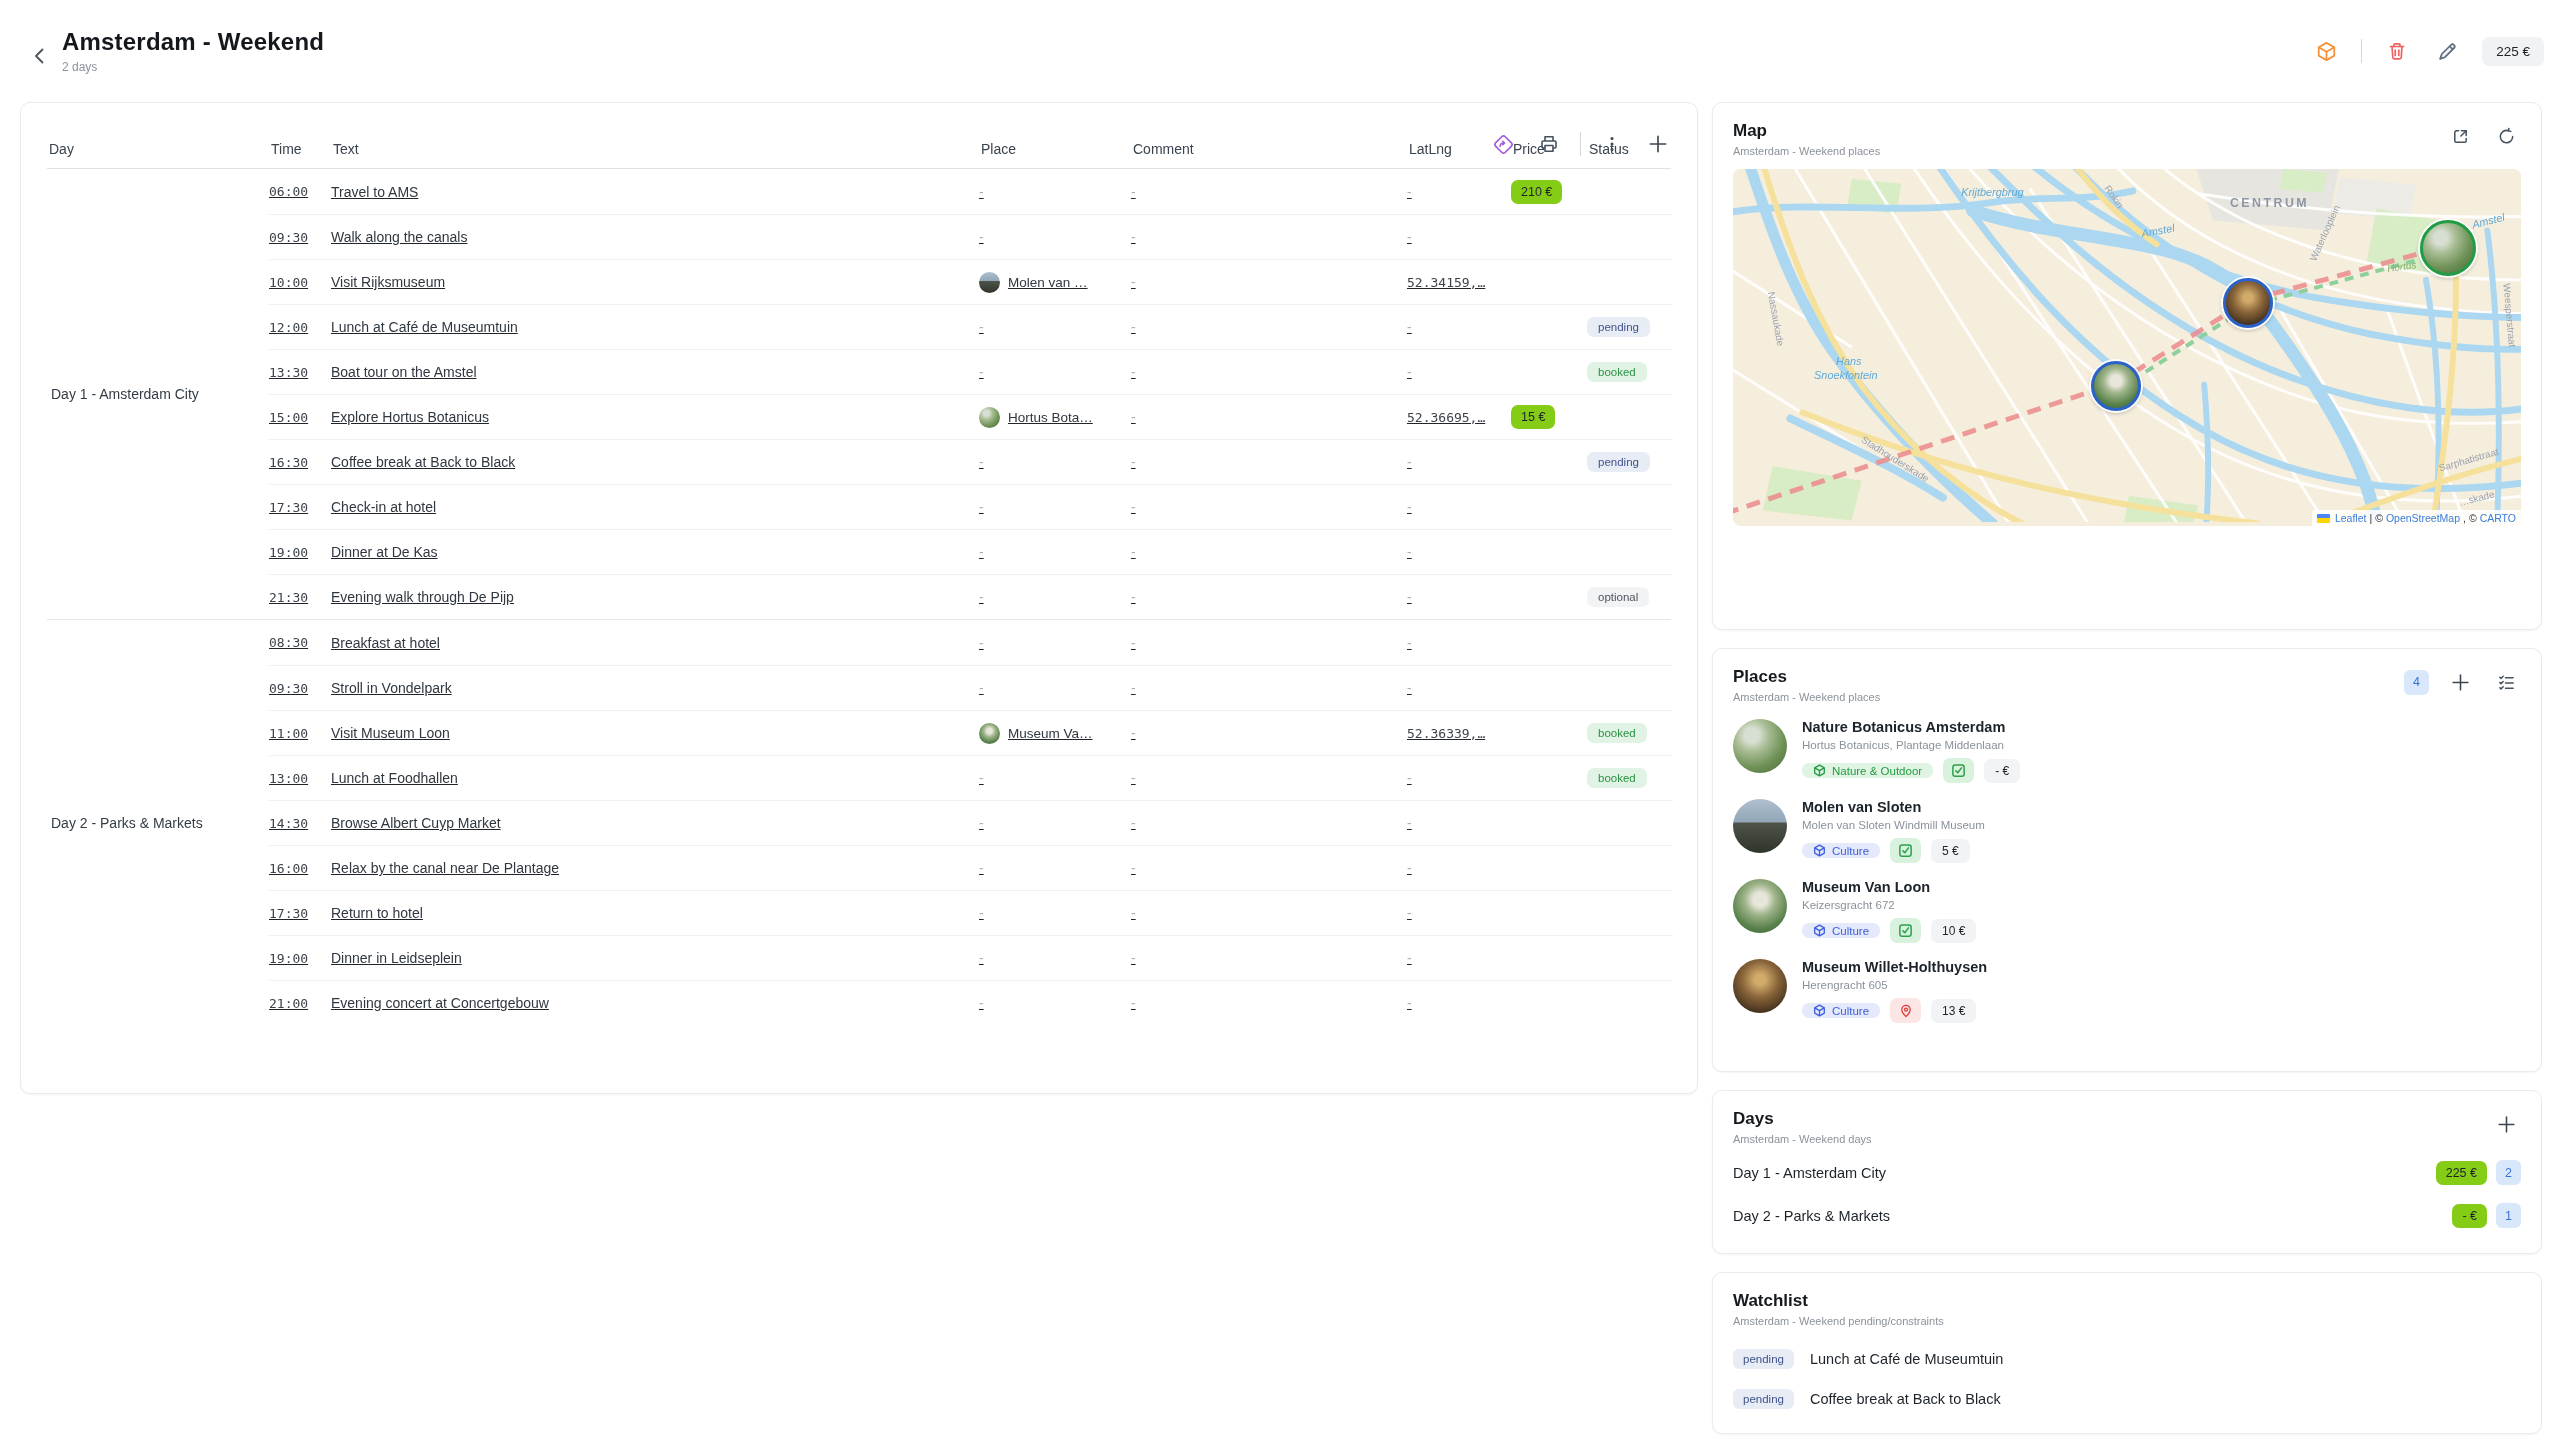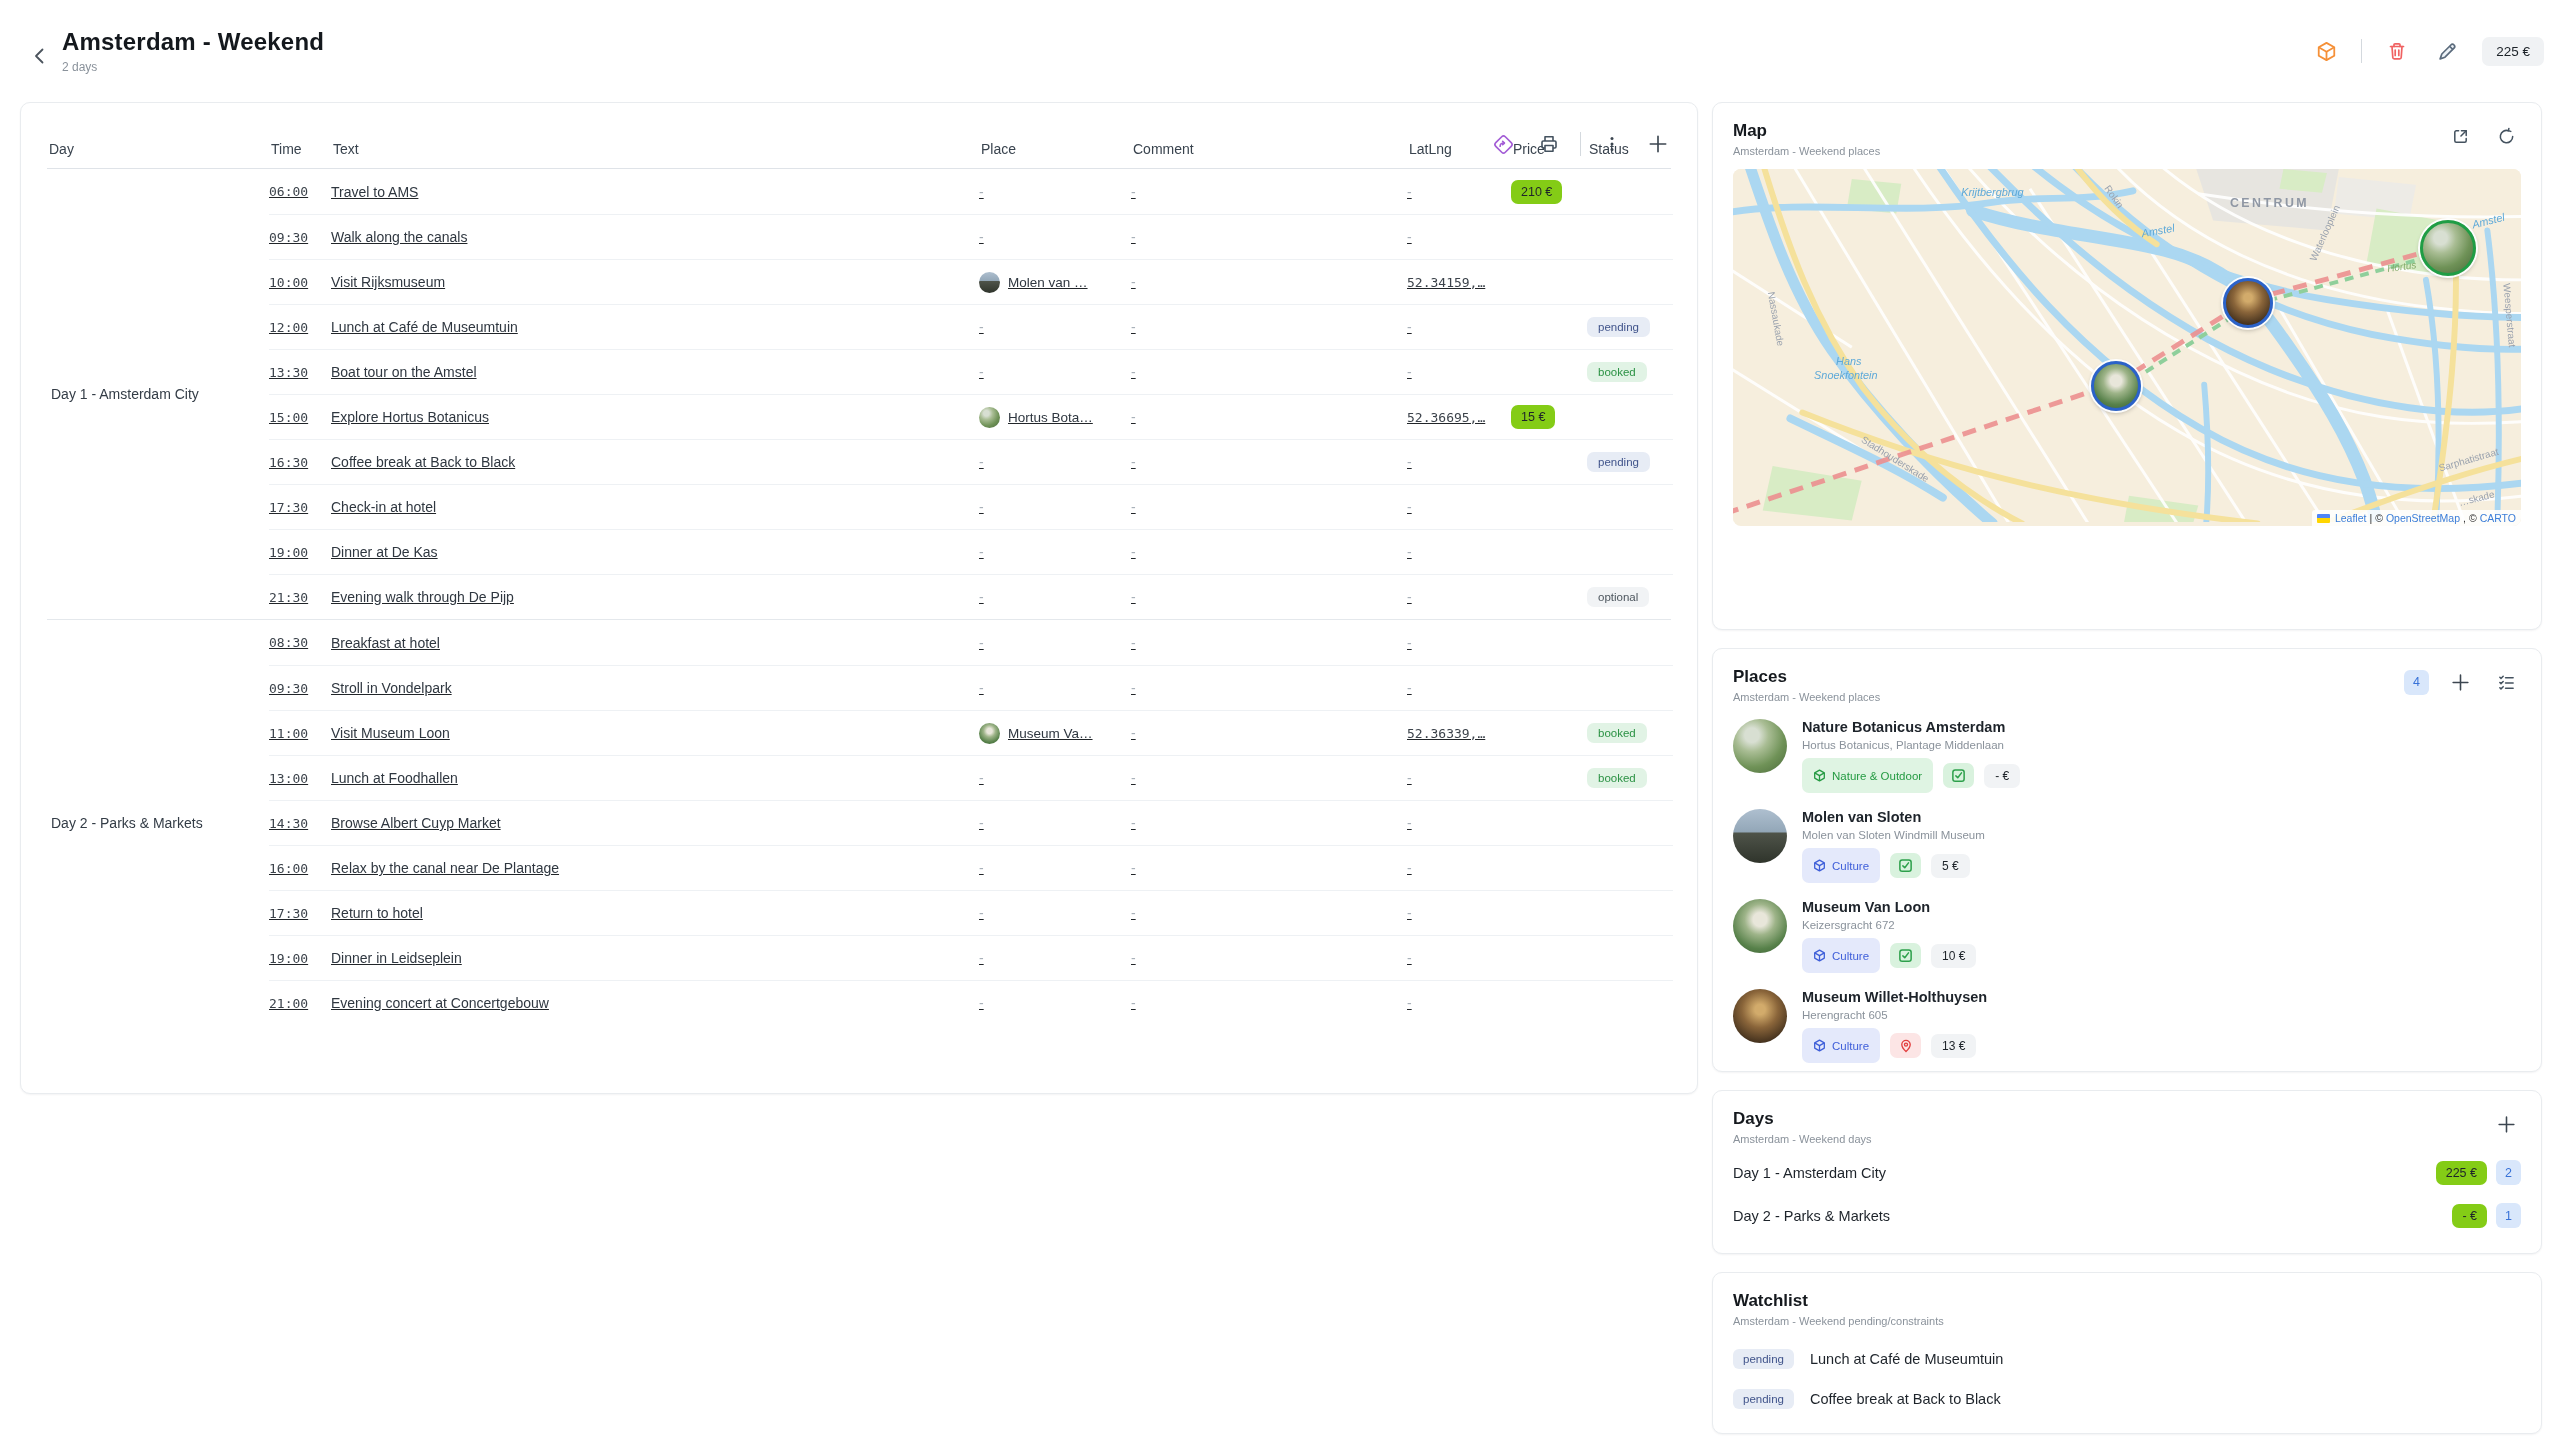--- a/index.html
+++ b/index.html
@@ -66,21 +66,21 @@
   .av-molen { background:linear-gradient(180deg,#aebfcf 0%,#93a7b8 42%,#4e5349 45%,#2f342b 100%); }
   .av-vanloon { background:radial-gradient(circle at 50% 38%, #e8e6da 0 16%, #9eb489 36%, #57814a 68%, #3a5c33 100%); }
   .av-willet { background:radial-gradient(circle at 50% 38%, #d2ab6b 0 12%, #8a653a 42%, #42301d 78%, #2a1e12 100%); }
 
   
   .place-item { display:flex; gap:15px; margin-top:16px; cursor:pointer; }
   .pl-av { width:54px; height:54px; border-radius:50%; flex:none; }
   .pl-name { font-size:14.5px; font-weight:600; color:#1d232a; }
   .pl-addr { font-size:11.5px; color:#8a929b; margin:4px 0 7px; }
   .pl-badges { display:flex; align-items:center; gap:10px; }
-  .cat-badge { display:flex; align-items:center; gap:6px; font-size:11.5px; padding:11px 11px; border-radius:7px; }
+  .cat-badge { display:flex; align-items:center; gap:6px; font-size:11.5px; padding:1px 11px; border-radius:7px; }
   .flag-badge { width:31px; height:25px; border-radius:7px; display:flex; align-items:center; justify-content:center; }
   .pl-price { background:#f1f3f5; color:#1e242a; font-size:12px; padding:5px 11px; border-radius:7px; }
 
   
   .day-row { display:flex; justify-content:space-between; align-items:center; height:39px; margin-top:4px; cursor:pointer; }
   .day-label { font-size:14.5px; color:#1d232a; }
   .day-badges { display:flex; align-items:center; gap:9px; }
   .watch-row { display:flex; align-items:center; gap:16px; height:40px; cursor:pointer; }
   .watch-text { font-size:14.5px; color:#1d232a; }
   .pending-pill { font-size:11.5px; padding:4px 10px; border-radius:6px; }

